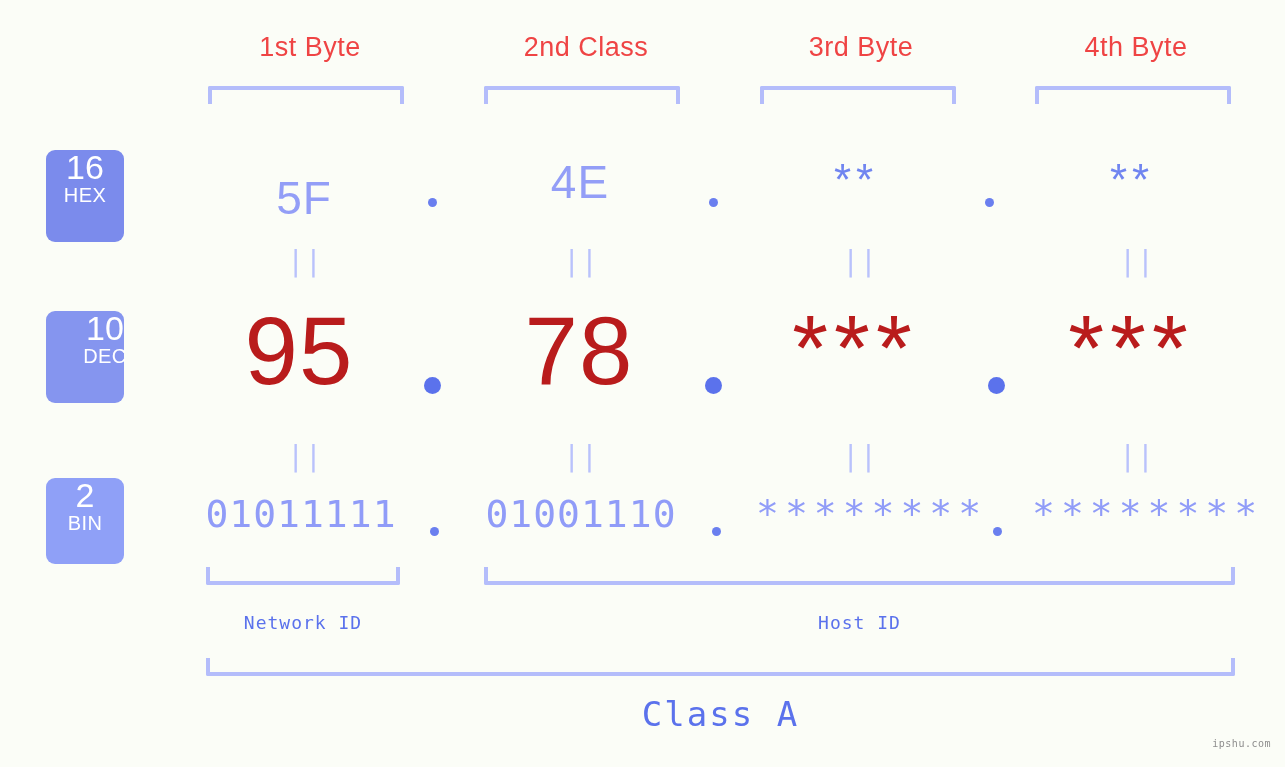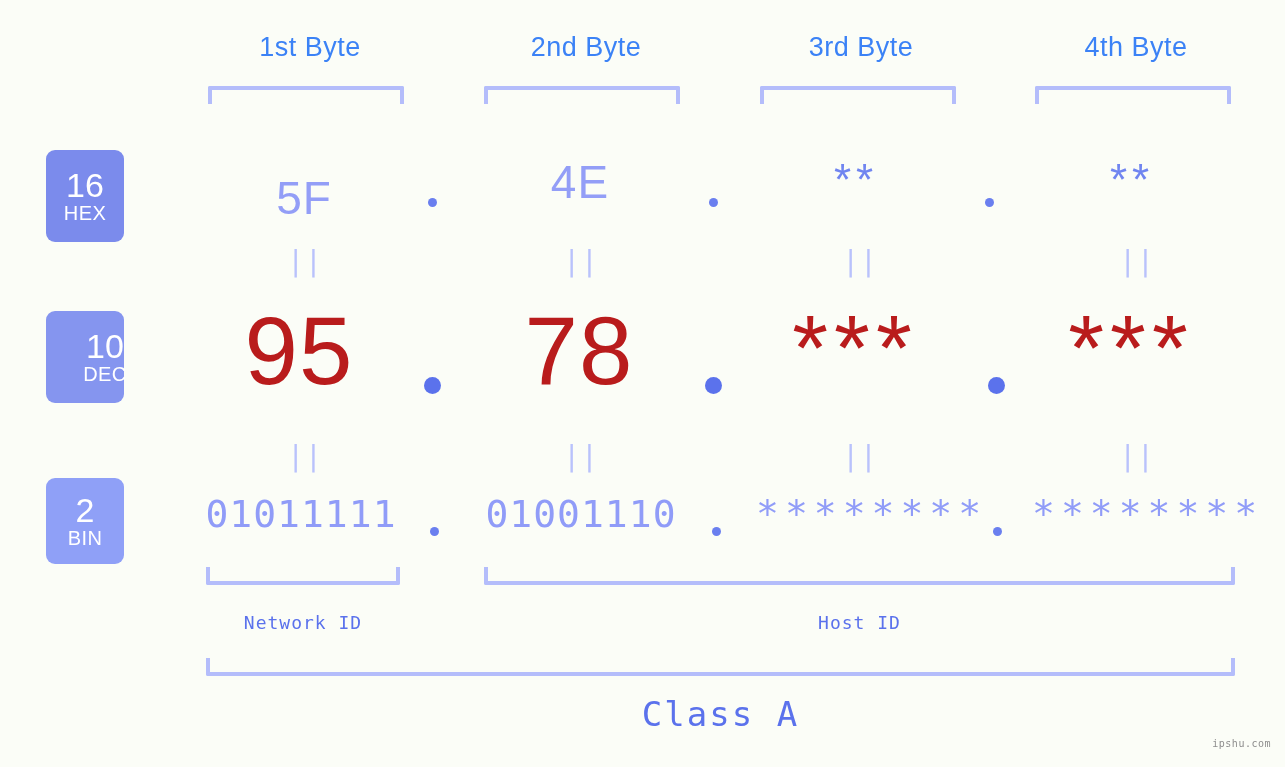--- a/index.html
+++ b/index.html
@@ -17,21 +17,21 @@
   }
 
   
   .byte-head {
     position: absolute;
     top: 32px;
     width: 200px;
     text-align: center;
     font-family: "Liberation Sans", sans-serif;
     font-size: 27px;
-    color: #3b82f6;
+    color: #ef4444;
     letter-spacing: 0.5px;
     white-space: nowrap;
   }
 
   
   .bracket-down {            
     position: absolute;
     border-top: 4px solid #b4bdfb;
     border-left: 4px solid #b4bdfb;
     border-right: 4px solid #b4bdfb;
@@ -51,21 +51,21 @@
 
   
   .badge {
     position: absolute;
     left: 46px;
     width: 78px;
     border-radius: 9px;
     display: flex;
     flex-direction: column;
     align-items: center;
-    justify-content: center;
+    justify-content: flex-start;
     color: #ffffff;
     box-sizing: border-box;
   }
   .badge .num {
     font-size: 34px;
     line-height: 34px;
     font-weight: 400;
     font-family: "Liberation Sans", sans-serif;
   }
   .badge .abbr {
@@ -163,21 +163,21 @@
     font-family: "DejaVu Sans Mono", "Liberation Mono", monospace;
     font-size: 10px;
     color: #8d8d8d;
     letter-spacing: 0.5px;
   }
 </style>
 </head>
 <body>
 
 <div class="byte-head" style="left:210px;">1st Byte</div>
-<div class="byte-head" style="left:486px;">2nd Byte</div>
+<div class="byte-head" style="left:486px;">2nd Class</div>
 <div class="byte-head" style="left:761px;">3rd Byte</div>
 <div class="byte-head" style="left:1036px;">4th Byte</div>
 
 <div class="bracket-down" style="left:208px;  top:86px; width:196px;"></div>
 <div class="bracket-down" style="left:484px;  top:86px; width:196px;"></div>
 <div class="bracket-down" style="left:760px;  top:86px; width:196px;"></div>
 <div class="bracket-down" style="left:1035px; top:86px; width:196px;"></div>
 
 <div class="badge" style="top:150px; height:92px; background:#7b8bec;">
   <span class="num">16</span>

